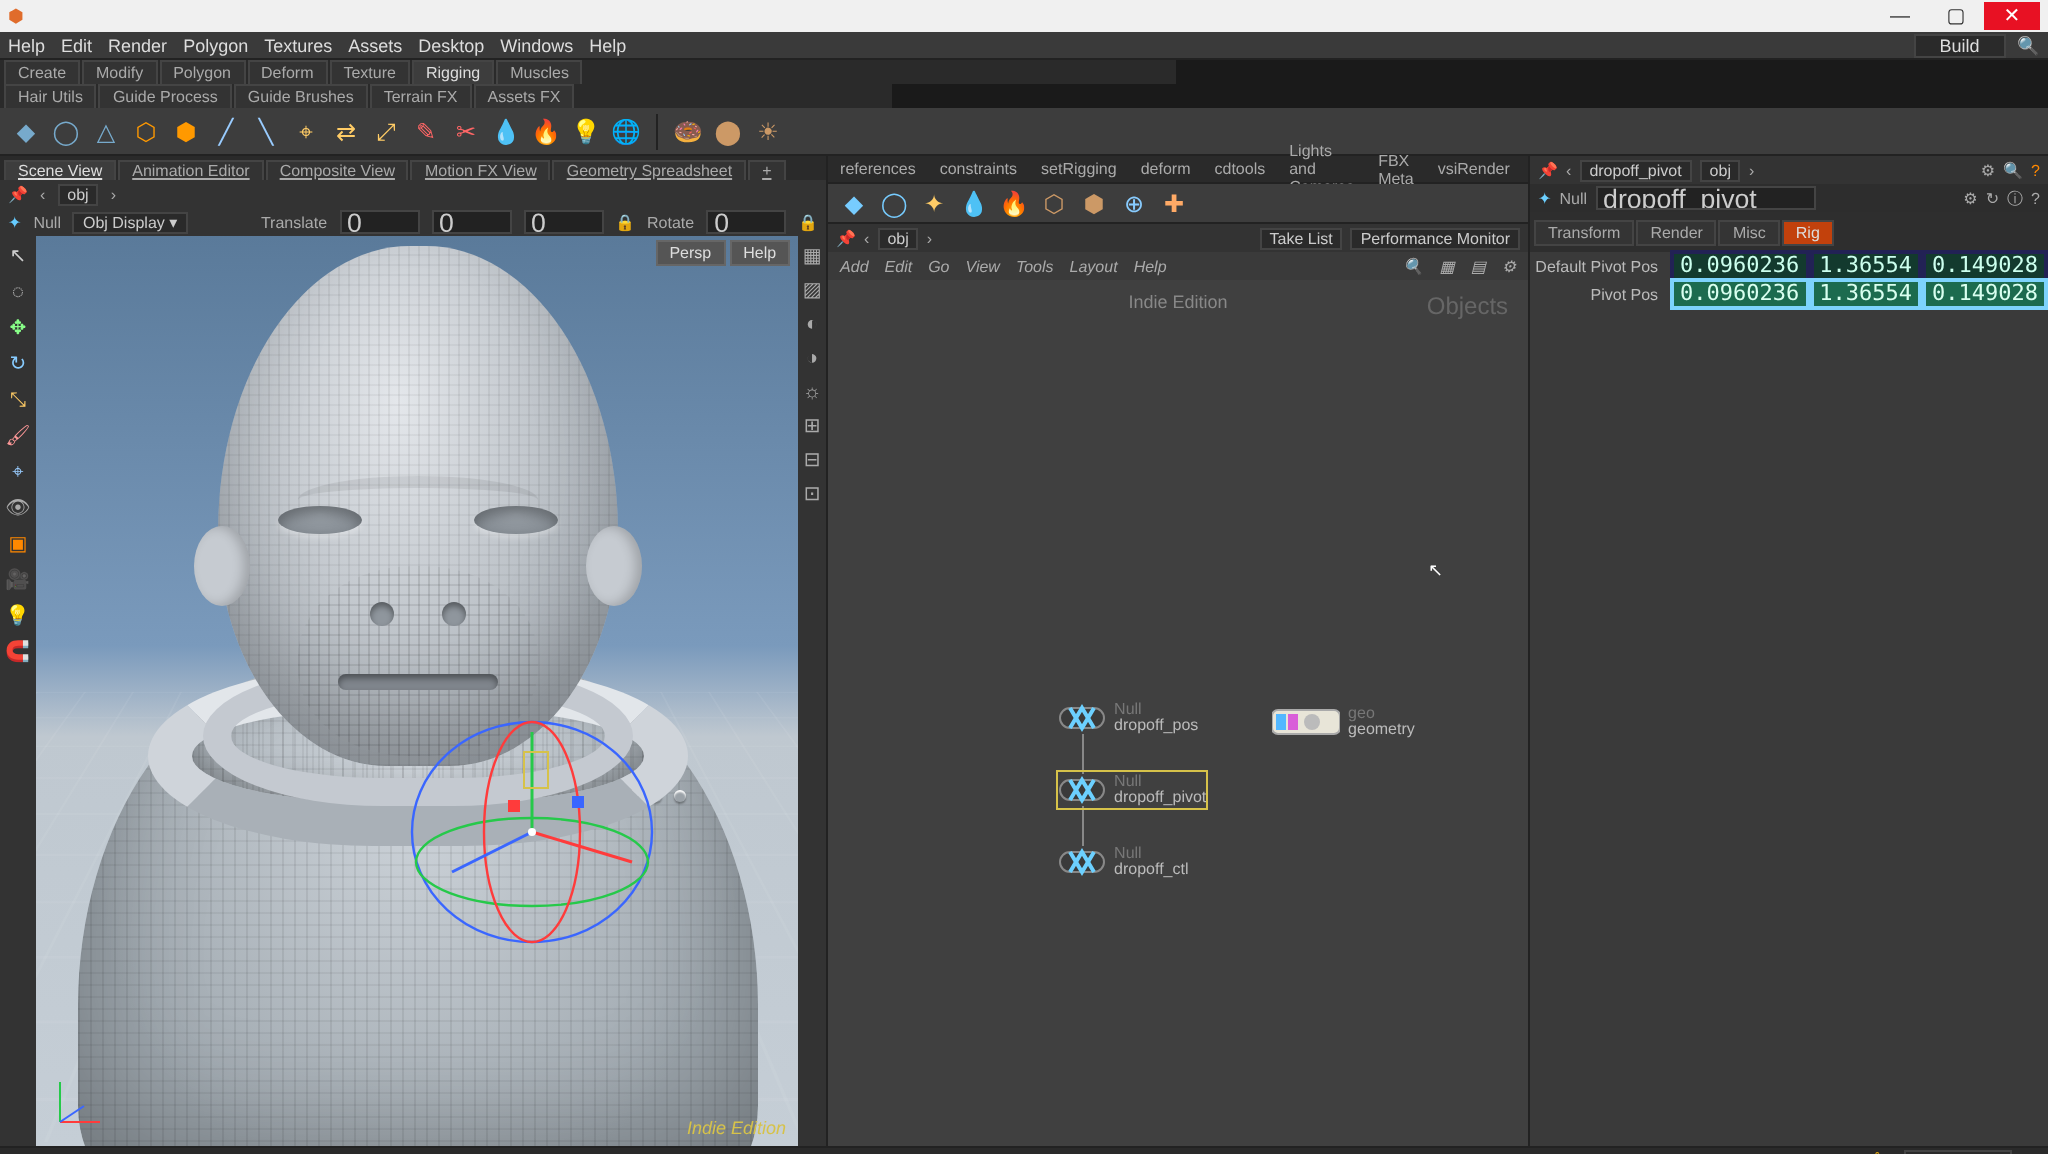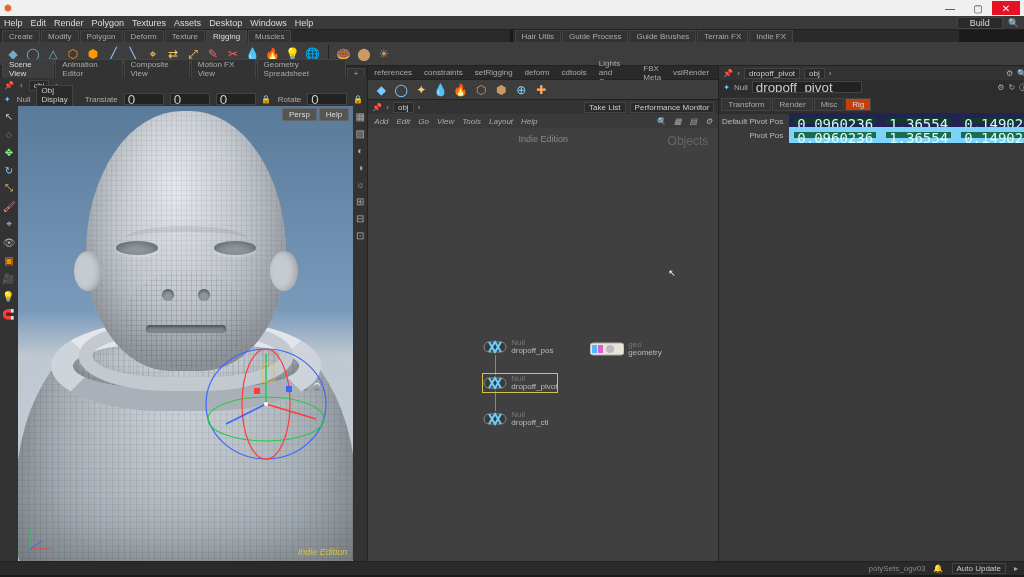--- a/index.html
+++ b/index.html
@@ -11,21 +11,21 @@
   .titlebar .win-btn.close { background:#e81123; color:#fff; }
   .menubar { height:14px; background:#3a3a3a; display:flex; align-items:center; padding:0 4px; gap:8px; border-bottom:1px solid #222; }
   .menubar span { color:#ddd; font-size:9px; }
   .menubar-right { margin-left:auto; display:flex; gap:6px; align-items:center; }
   .shelftabs { height:12px; background:#2a2a2a; display:flex; align-items:flex-end; gap:1px; padding:0 2px; font-size:8px; }
   .shelftab { padding:1px 6px; background:#333; color:#aaa; border:1px solid #444; border-bottom:none; }
   .shelftab.active { background:#3d3d3d; color:#ddd; }
   .shelf { height:24px; background:#3d3d3d; display:flex; align-items:center; padding:0 4px; gap:2px; border-bottom:1px solid #222; }
   .shelf-icon { width:18px; height:18px; display:flex; align-items:center; justify-content:center; border-radius:2px; font-size:12px; }
   .tabs2 { height:12px; background:#2a2a2a; display:flex; align-items:flex-end; gap:1px; padding:0 2px; font-size:8px; }
-  .tab2 { padding:0 6px; background:#333; color:#aaa; border:1px solid #444; border-bottom:none; }
+  .tab2 { padding:0 6px; background:#333; color:#aaa; border:1px solid #444; border-bottom:none;text-decoration:underline; }
   .tab2.active { background:#3d3d3d; color:#ddd; }
   .main { display:flex; height:495px; }
   .panel-left { width:455px; display:flex; flex-direction:column; background:#3a3a3a; border-right:1px solid #222; }
   .panel-mid { width:351px; display:flex; flex-direction:column; background:#404040; border-right:1px solid #222; }
   .panel-right { flex:1; display:flex; flex-direction:column; background:#3a3a3a; }
   .panel-tabs { height:14px; background:#2a2a2a; display:flex; align-items:center; font-size:8px; border-bottom:1px solid #222; }
   .ptab { padding:0 6px; color:#aaa; }
   .viewport-header { height:14px; background:#333; display:flex; align-items:center; gap:6px; padding:0 4px; font-size:8px; }
   .vp-field { background:#2a2a2a; border:1px solid #444; padding:0 4px; color:#ccc; min-width:20px; }
   .inputbox { background:#222; border:1px solid #444; padding:0 3px; height:12px; color:#ccc; width:40px; text-align:left; }
@@ -52,21 +52,21 @@
   .node-label { font-size:8px; color:#bbb; line-height:1.05; }
   .node-label .ntype { color:#777; }
   .wire { position:absolute; width:1px; background:#888; }
   .parm-toolbar { height:14px; background:#333; display:flex; align-items:center; padding:0 4px; gap:4px; font-size:8px; }
   .parm-header { height:14px; background:#2d2d2d; display:flex; align-items:center; gap:4px; padding:0 4px; font-size:8px; }
   .parm-tabs { height:20px; background:#2e2e2e; display:flex; align-items:center; font-size:8px; gap:1px; padding:0 2px; }
   .parm-tab { padding:1px 6px; background:#343434; color:#aaa; border:1px solid #444; }
   .parm-tab.active { background:#c2410c; color:#ddd; }
   .parm-row { display:flex; align-items:center; height:14px; font-size:8px; }
   .parm-label { width:70px; text-align:right; padding-right:6px; color:#bbb; }
-  .parm-cell { flex:1; padding:0 3px; border:5px solid #7dd3fc; height:16px; line-height:12px; font-family:monospace; font-size:14px; }
+  .parm-cell { flex:1; padding:0 3px; border:2px solid #7dd3fc; height:16px; line-height:12px; font-family:monospace; font-size:11px; }
   .parm-cell.lit { background:#133a2e; color:#cfe; border-color:#225; }
   .parm-cell.green { background:#1c6b4f; color:#d9fff0; }
   .statusbar { height:14px; background:#2a2a2a; display:flex; align-items:center; padding:0 6px; gap:8px; font-size:8px; border-top:1px solid #222; }
   .statusbar .right { margin-left:auto; display:flex; gap:8px; align-items:center; }
   
   .char-torso { position:absolute; left:50%; bottom:-40px; transform:translateX(-50%); width:340px; height:280px;
     background:#b7bfc6; border-radius:120px 120px 60px 60px / 170px 170px 60px 60px;
     background-image:
      repeating-linear-gradient(90deg, rgba(0,0,0,.07) 0 1px, transparent 1px 6px),
      repeating-linear-gradient(0deg, rgba(0,0,0,.05) 0 1px, transparent 1px 6px),
@@ -139,35 +139,35 @@
   <span>Desktop</span>
   <span>Windows</span>
   <span>Help</span>
   <div class="menubar-right">
     <span style="background:#2a2a2a;padding:0 12px;border:1px solid #444;">Build</span>
     <span>🔍</span>
   </div>
 </div>
 
 
-<div class="shelftabs" style="width:510px;display:inline-flex;">
+<div class="shelftabs" style="width:588px;display:inline-flex;">
   <div class="shelftab">Create</div>
   <div class="shelftab">Modify</div>
   <div class="shelftab">Polygon</div>
   <div class="shelftab">Deform</div>
   <div class="shelftab">Texture</div>
   <div class="shelftab active">Rigging</div>
   <div class="shelftab">Muscles</div>
 </div>
 <div class="shelftabs" style="width:446px;display:inline-flex;">
   <div class="shelftab">Hair Utils</div>
   <div class="shelftab">Guide Process</div>
   <div class="shelftab">Guide Brushes</div>
   <div class="shelftab">Terrain FX</div>
-  <div class="shelftab">Indie FX</div>
+  <div class="shelftab">Assets FX</div>
 </div>
 
 
 <div class="shelf">
   <div class="shelf-icon" style="color:#7ac;">◆</div>
   <div class="shelf-icon" style="color:#7ac;">◯</div>
   <div class="shelf-icon" style="color:#7ac;">△</div>
   <div class="shelf-icon" style="color:#f90;">⬡</div>
   <div class="shelf-icon" style="color:#f90;">⬢</div>
   <div class="shelf-icon" style="color:#9cf;">╱</div>

